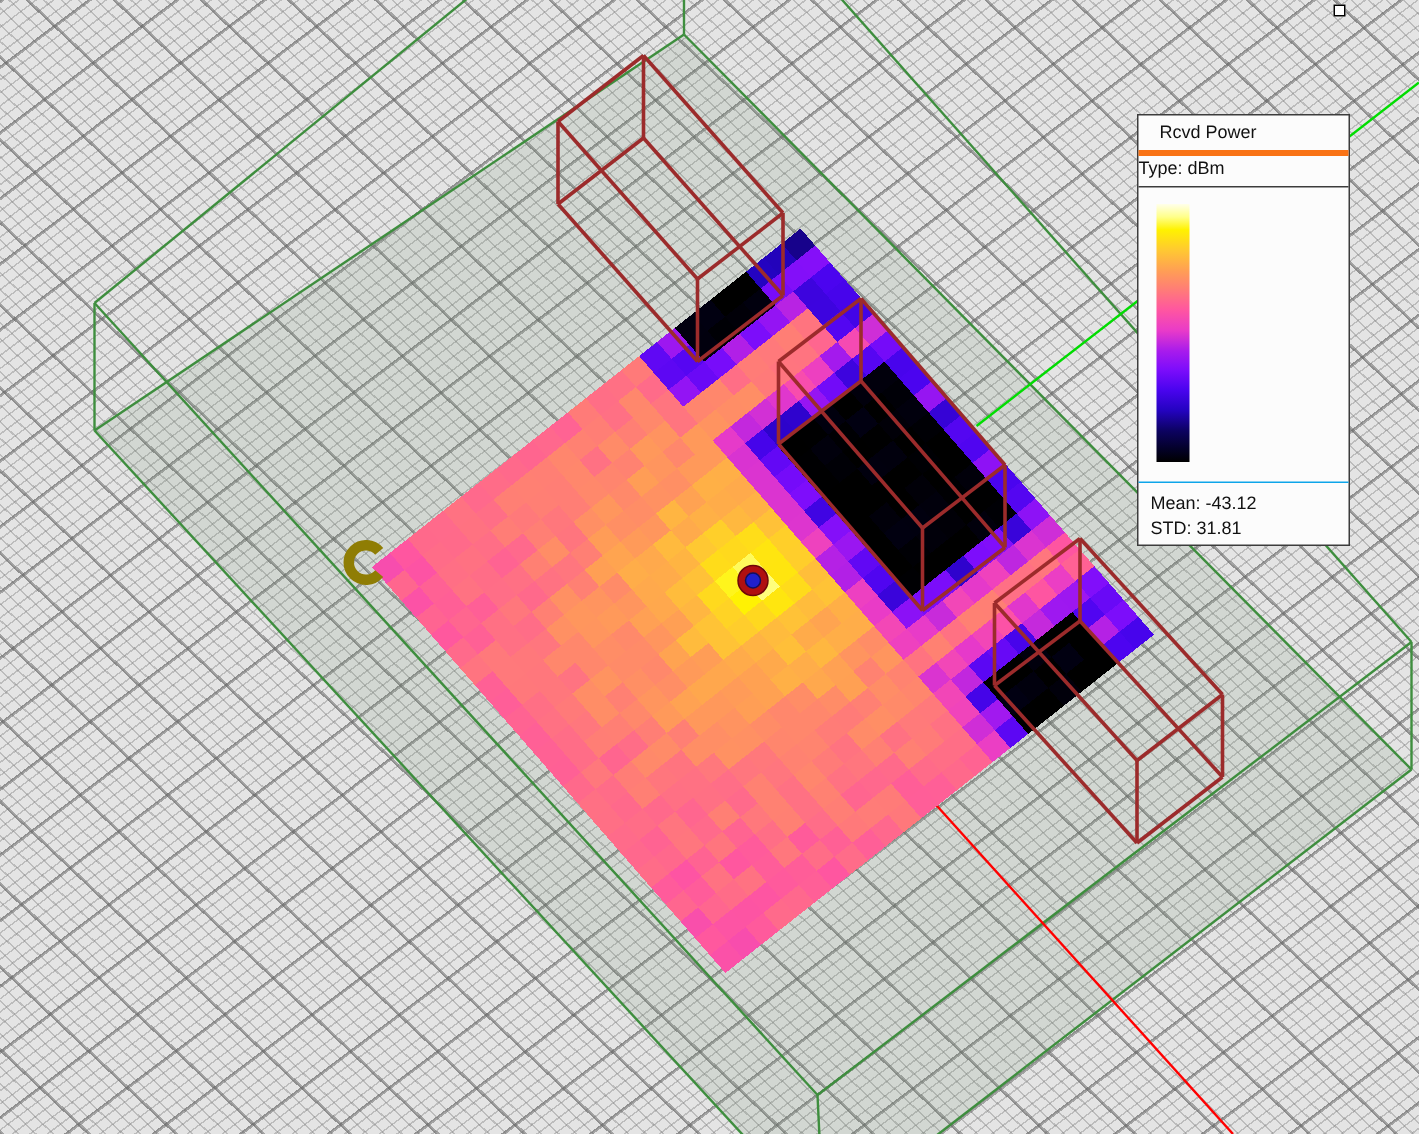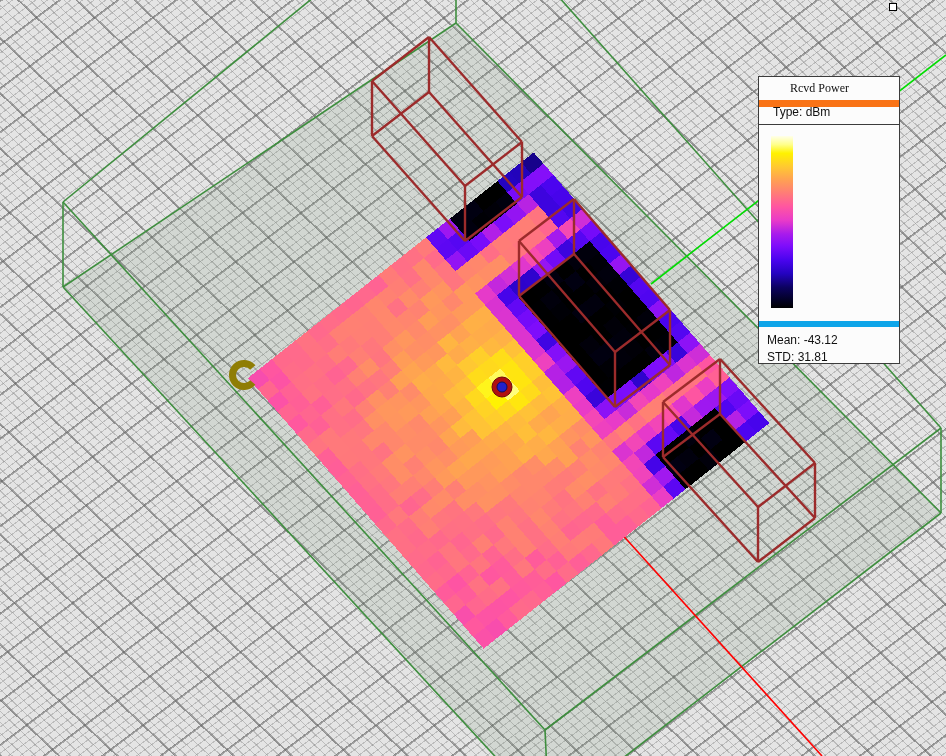--- a/index.html
+++ b/index.html
@@ -17,37 +17,37 @@
       repeating-linear-gradient(43.5deg,  rgba(128,128,128,0.40) 0 1px, transparent 1px 8px);
   }
   #scene{position:absolute;left:0;top:0;}
   #legend{
     position:absolute;left:758px;top:76px;width:140px;height:286px;
     background:#fcfcfc;border:1px solid #3c3c3c;box-sizing:content-box;
     color:#111;font-size:12px;z-index:5;
   }
   .lg-title{
     position:absolute;left:0;right:0;top:0;height:23px;line-height:23px;
-    padding-left:31px;border-bottom:7px solid #f97316;white-space:nowrap;font-family:Liberation Serif, serif;
+    padding-left:14px;border-bottom:4px solid #f97316;white-space:nowrap;
   }
   .lg-type{
     position:absolute;left:0;right:0;top:24px;height:23px;line-height:23px;
-    padding-left:14px;border-bottom:1px solid #3c3c3c;white-space:nowrap;
+    border-bottom:1px solid #3c3c3c;white-space:nowrap;
   }
   .lg-bar{
     position:absolute;left:12px;top:59px;width:22px;height:172px;
   }
   .lg-ticks{
     position:absolute;left:42px;top:53px;height:184px;width:60px;
     display:flex;flex-direction:column;justify-content:space-between;
   }
   .lg-tick{height:12px;line-height:12px;font-size:12px;}
   .lg-stats{
     position:absolute;left:0;right:0;top:244px;bottom:0;
-    border-top:6px solid #0ea5e9;padding:5px 0 0 8px;line-height:17px;
+    border-top:1px solid #0ea5e9;padding:5px 0 0 8px;line-height:17px;
   }
   #viewsquare{
     position:absolute;left:889px;top:3px;width:6px;height:6px;
     background:#ffffff;border:1px solid #000;z-index:6;
   }
 </style>
 </head>
 <body>
 
 <div id="stage">

